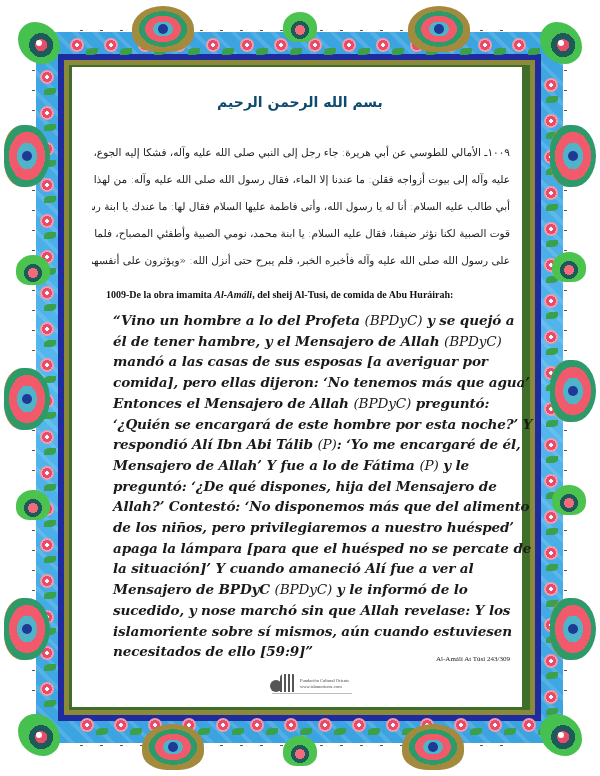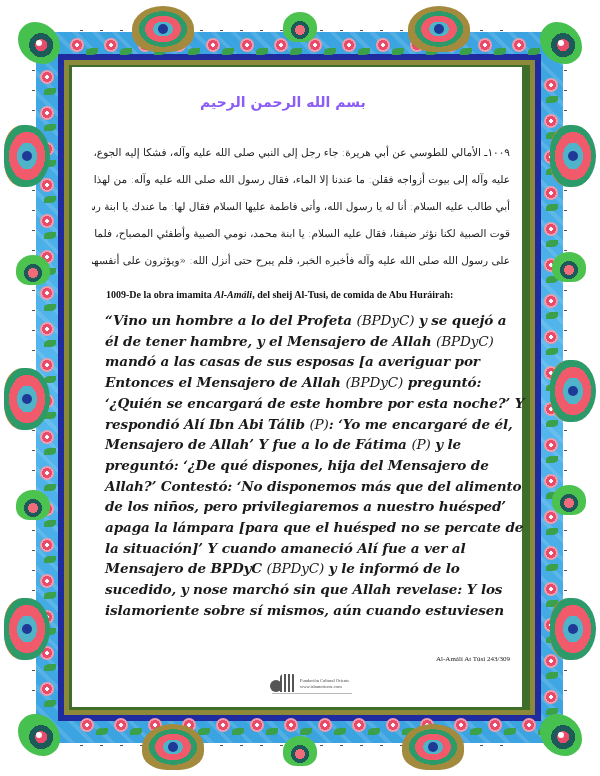--- a/index.html
+++ b/index.html
@@ -111,25 +111,25 @@
       width: 34px; height: 30px;
       border-radius: 50% 50% 40% 40%;
       background: radial-gradient(circle at 50% 60%, #f26b7a 0 5px, #1d5a5a 5px 9px, #4cc24f 9px 17px);
     }
 
     
     .basmala {
       position: absolute;
       left: 200px; top: 94px;
       width: 200px;
-      text-align: left;
+      text-align: center;
       font-family: "DejaVu Sans", sans-serif;
       font-weight: bold;
       font-size: 14px;
-      color: #8b5cf6;
+      color: #0c4a6e;
       direction: rtl;
       letter-spacing: 0.5px;
     }
     .arabic {
       position: absolute;
       left: 92px; top: 139px;
       width: 418px;
       direction: rtl;
       text-align: justify;
       font-family: "DejaVu Sans", sans-serif;
@@ -163,20 +163,21 @@
       font-style: italic;
       font-weight: bold;
       font-size: 13.6px;
       line-height: 20.7px;
       color: #1a1a1a;
       letter-spacing: -0.15px;
     }
     .quote .line {
       display: block;
       white-space: nowrap;
+      margin-left: 8px;
     }
     .quote .honor {
       font-weight: normal;
     }
     .citation {
       position: absolute;
       left: 410px; top: 655px;
       width: 100px;
       text-align: right;
       font-family: "Liberation Serif", serif;
@@ -542,32 +543,34 @@
   <span class="line">قوت الصبية لكنا نؤثر ضيفنا، فقال عليه السلام: يا ابنة محمد، نومي الصبية وأطفئي المصباح، فلما أصبح علي عليه السلام غدا</span>
   <span class="line">على رسول الله صلى الله عليه وآله فأخبره الخبر، فلم يبرح حتى أنزل الله: «ويؤثرون على أنفسهم ولو كان بهم خصاصة».</span>
 </div>
 
 <div class="source-line"><span>1009-De la obra imamita </span><i>Al-Amáli</i><span>, del sheij Al-Tusi, de comida de Abu Huráirah:</span></div>
 
 <div class="quote" id="quote">
     <span class="line"><span> “Vino un hombre a lo del Profeta </span><span class="honor">(BPDyC)</span><span> y se quejó a</span></span>
     <span class="line"><span>él de tener hambre, y el Mensajero de Allah </span><span class="honor">(BPDyC)</span></span>
     <span class="line"><span>mandó a las casas de sus esposas [a averiguar por</span></span>
+    <span class="line"><span>comida], pero ellas dijeron: ‘No tenemos más que agua’</span></span>
     <span class="line"><span>Entonces el Mensajero de Allah </span><span class="honor">(BPDyC)</span><span> preguntó:</span></span>
     <span class="line"><span>‘¿Quién se encargará de este hombre por esta noche?’ Y</span></span>
     <span class="line"><span>respondió Alí Ibn Abi Tálib </span><span class="honor">(P)</span><span>: ‘Yo me encargaré de él,</span></span>
     <span class="line"><span>Mensajero de Allah’ Y fue a lo de Fátima </span><span class="honor">(P)</span><span> y le</span></span>
     <span class="line"><span>preguntó: ‘¿De qué dispones, hija del Mensajero de</span></span>
     <span class="line"><span>Allah?’ Contestó: ‘No disponemos más que del alimento</span></span>
     <span class="line"><span>de los niños, pero privilegiaremos a nuestro huésped’</span></span>
     <span class="line"><span>apaga la lámpara [para que el huésped no se percate de</span></span>
     <span class="line"><span>la situación]’ Y cuando amaneció Alí fue a ver al</span></span>
     <span class="line"><span>Mensajero de BPDyC </span><span class="honor">(BPDyC)</span><span> y le informó de lo</span></span>
     <span class="line"><span>sucedido, y nose marchó sin que Allah revelase: Y los</span></span>
     <span class="line"><span>islamoriente sobre sí mismos, aún cuando estuviesen</span></span>
+    <span class="line"><span>necesitados de ello [59:9]”</span></span>
   </div>
 
 <div class="citation">Al-Amálí At Túsí 243/309</div>
 
 <div class="logo">
   <div class="apple"></div>
   <div class="pens"></div>
   <div class="logo-text">
     <span>Fundación Cultural Oriente</span>
     <span>www.islamoriente.com</span>

